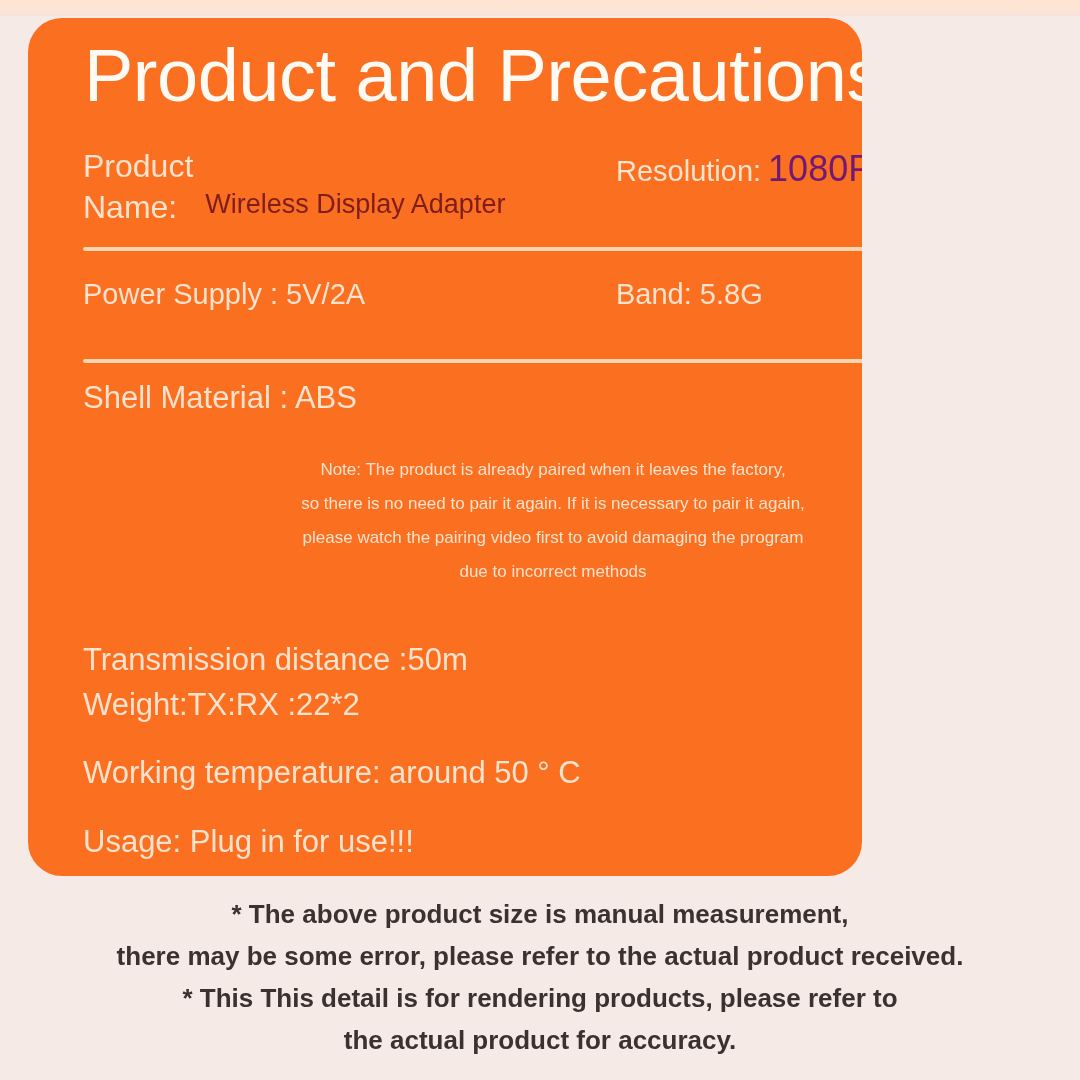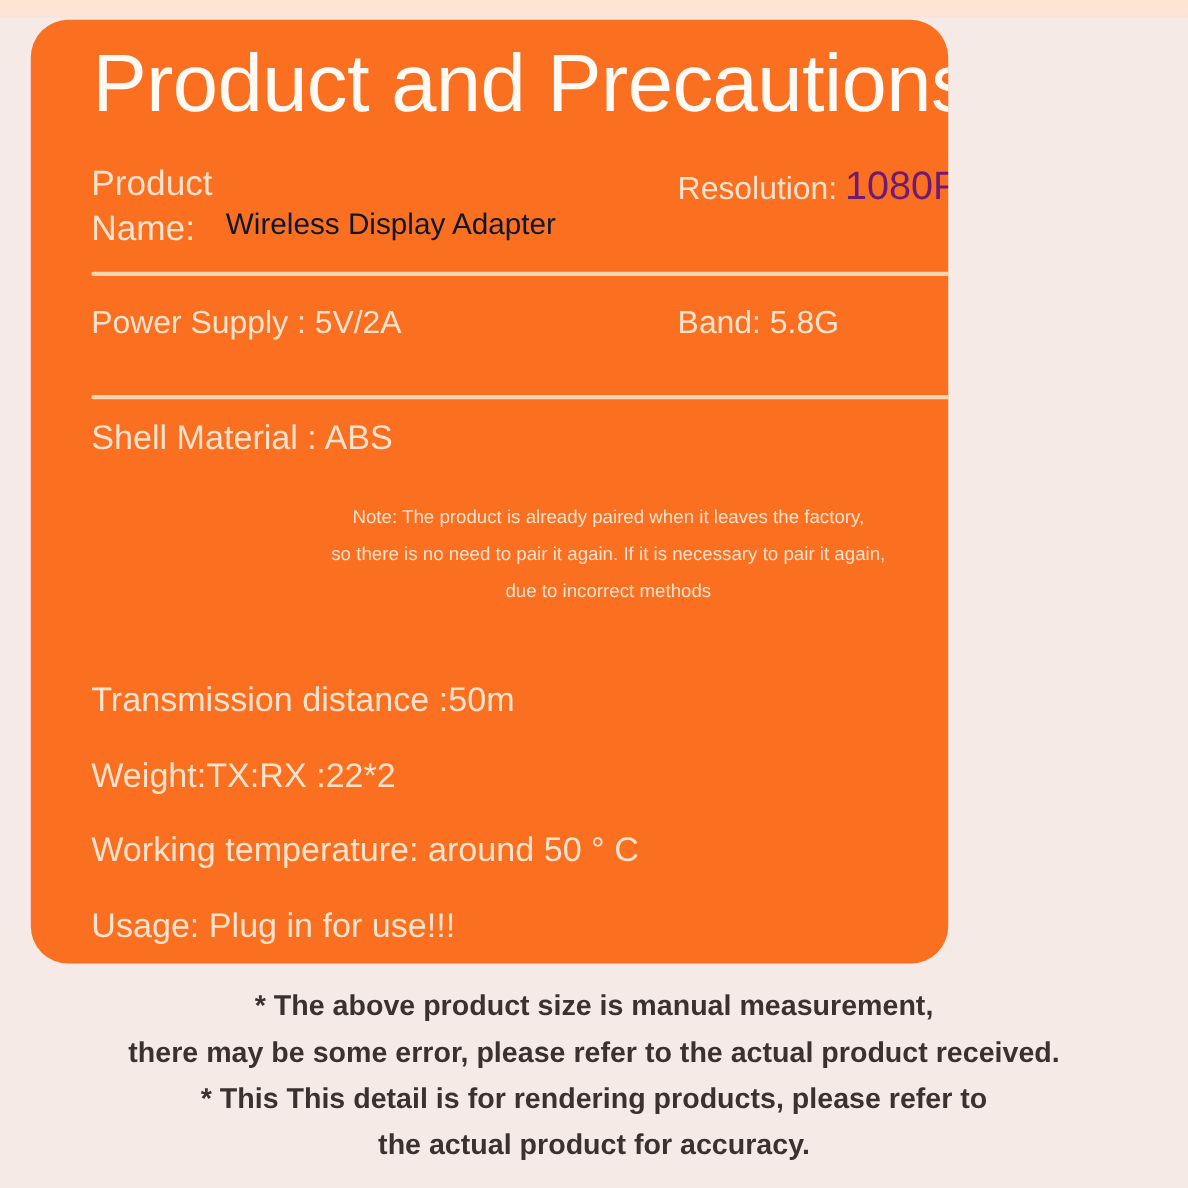--- a/index.html
+++ b/index.html
@@ -72,21 +72,21 @@
     line-height: 41px;
     color: #fde2cd;
   }
   .stacked-label span { display: block; }
 
   .inline-value {
     display: inline-block;
     vertical-align: bottom;
     font-size: 27px;
     line-height: 41px;
-    color: #0f172a;
+    color: #7f1d1d;
     padding-left: 12px;
     padding-bottom: 3px;
   }
 
   .pair {
     font-size: 29px;
     line-height: 46px;
     color: #fde2cd;
     white-space: nowrap;
   }
@@ -175,24 +175,25 @@
     </div>
   </div>
 
   <div class="divider div-2"></div>
 
   <div class="plain-line" style="top:360px;">Shell Material : ABS</div>
 
   <div class="note-block">
     <div>Note: The product is already paired when it leaves the factory,</div>
     <div>so there is no need to pair it again. If it is necessary to pair it again,</div>
+    <div>please watch the pairing video first to avoid damaging the program</div>
     <div>due to incorrect methods</div>
   </div>
 
-  <div class="plain-line" style="top:598px;">Transmission distance :50m</div>
+  <div class="plain-line" style="top:622px;">Transmission distance :50m</div>
   <div class="plain-line" style="top:667px;">Weight:TX:RX :22*2</div>
   <div class="plain-line" style="top:735px;">Working temperature: around 50 ° C</div>
   <div class="plain-line" style="top:804px;">Usage: Plug in for use!!!</div>
 
 </div>
 
 <div class="footer">
   <div>* The above product size is manual measurement,</div>
   <div>there may be some error, please refer to the actual product received.</div>
   <div>* This This detail is for rendering products, please refer to</div>

